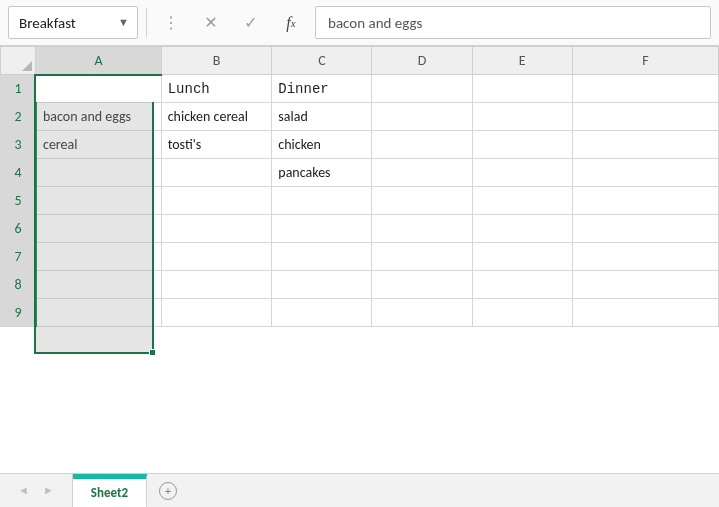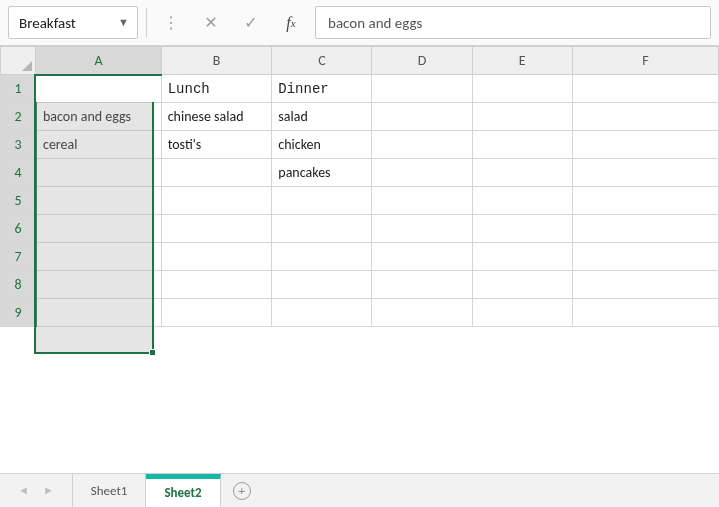--- a/index.html
+++ b/index.html
@@ -247,21 +247,21 @@
           <td class="bold">Breakfast</td>
           <td class="bold">Lunch</td>
           <td class="bold">Dinner</td>
           <td></td>
           <td></td>
           <td></td>
         </tr>
         <tr>
           <td class="rowhdr rowsel">2</td>
           <td>bacon and eggs</td>
-          <td>chinese salad</td>
+          <td>chicken cereal</td>
           <td>salad</td>
           <td></td>
           <td></td>
           <td></td>
         </tr>
         <tr>
           <td class="rowhdr rowsel">3</td>
           <td>cereal</td>
           <td>tosti's</td>
           <td>chicken</td>
@@ -331,19 +331,18 @@
   </div>
 </div>
 
 <div class="tabstrip">
   <div class="tab-nav">
     <span>◄</span>
     <span>►</span>
   </div>
   <div class="vdiv"></div>
   <div id="tabs-container" style="display:flex">
-      <div class="sheet-tab">Sheet1</div>
       <div class="sheet-tab active">Sheet2</div>
     </div>
   <div class="new-sheet">
     <div class="circle">+</div>
   </div>
 </div>
 
 </body></html>

